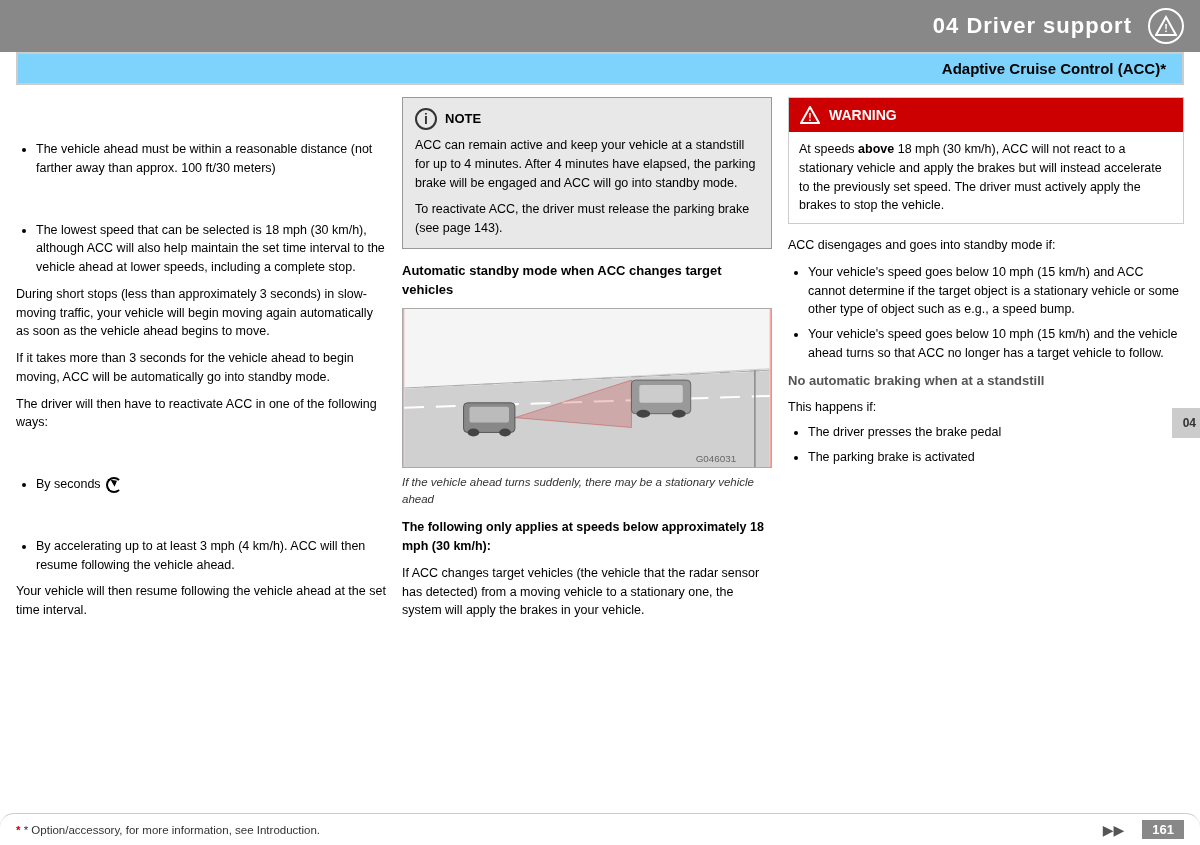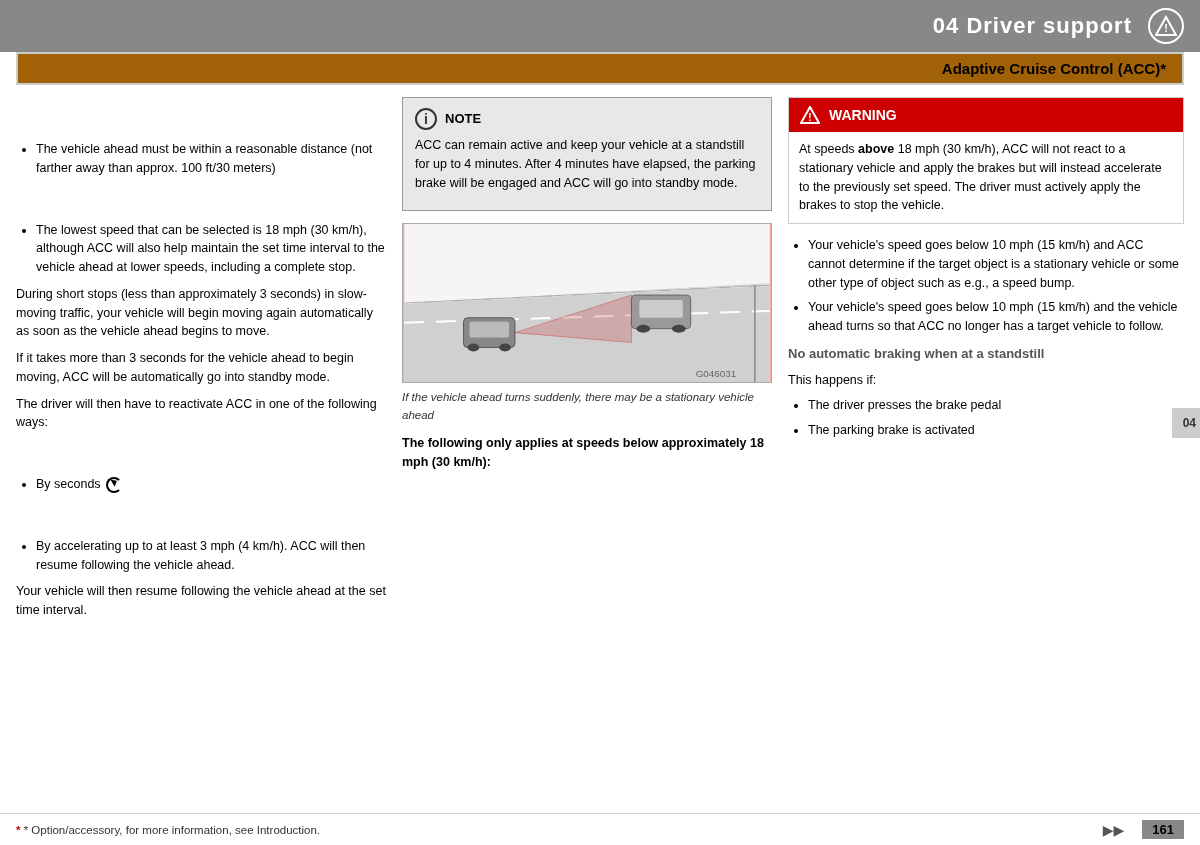--- a/index.html
+++ b/index.html
@@ -38,21 +38,21 @@
       display: flex;
       align-items: center;
       justify-content: center;
       color: #fff;
       font-size: 18px;
       font-weight: bold;
     }
 
     
     .section-header {
-      background: #a16207;
+      background: #7dd3fc;
       border: 2px solid #ccc;
       padding: 6px 16px;
       text-align: right;
       font-size: 15px;
       font-weight: bold;
       margin: 0 16px;
     }
 
     
     .main-content {
@@ -243,34 +243,35 @@
       position: absolute;
       bottom: 0;
       left: 0;
       right: 0;
       display: flex;
       justify-content: space-between;
       align-items: center;
       padding: 6px 16px;
       border-top: 1px solid #ccc;
       background: #fff;
+      border-radius: 14px;
     }
     .footer-note {
       font-size: 11.5px;
       color: #333;
     }
     .footer-note span.asterisk {
       color: #cc0000;
       font-weight: bold;
     }
     .footer-page {
       font-size: 13px;
       font-weight: bold;
       background: #888;
-      color: #000000;
+      color: #ffffff;
       padding: 2px 10px;
     }
     .footer-arrow {
       font-size: 14px;
       color: #555;
       margin-right: 8px;
     }
     .footer-right {
       display: flex;
       align-items: center;
@@ -333,22 +334,24 @@
     </div>
 
     <div class="col-middle">
 
       <div class="note-box">
         <div class="note-header">
           <div class="note-icon">i</div>
           <span>NOTE</span>
         </div>
         <p style="margin-bottom:8px;">ACC can remain active and keep your vehicle at a standstill for up to 4 minutes. After 4 minutes have elapsed, the parking brake will be engaged and ACC will go into standby mode.</p>
+        <p>To reactivate ACC, the driver must release the parking brake (see page 143).</p>
       </div>
 
+      <p class="bold-text" style="margin-bottom:8px; font-size:13px;">Automatic standby mode when ACC changes target vehicles</p>
 
       <div class="diagram-area">
         <svg class="diagram-svg" viewBox="0 0 370 160" xmlns="http://www.w3.org/2000/svg">
 
           <rect width="370" height="160" fill="#f5f5f5"></rect>
 
           <polygon points="0,80 370,60 370,160 0,160" fill="#d0d0d0"></polygon>
 
           <line x1="0" y1="100" x2="370" y2="88" stroke="white" stroke-width="2" stroke-dasharray="20,12"></line>
 
@@ -378,39 +381,41 @@
           <text x="295" y="155" font-size="10" fill="#666">G046031</text>
         </svg>
       </div>
 
       <p class="diagram-caption">If the vehicle ahead turns suddenly, there may be a stationary vehicle ahead</p>
 
       <p style="margin-bottom:8px;">
         <span class="bold-text">The following only applies at speeds below approximately 18 mph (30 km/h):</span>
       </p>
 
+      <p>If ACC changes target vehicles (the vehicle that the radar sensor has detected) from a moving vehicle to a stationary one, the system will apply the brakes in your vehicle.</p>
     </div>
 
     <div class="col-right">
 
       <div class="warning-box">
         <div class="warning-header">
           <div class="warning-icon">
             <svg viewBox="0 0 20 18">
               <polygon points="10,1 19,17 1,17" fill="none" stroke="white" stroke-width="2"></polygon>
               <text x="10" y="15" text-anchor="middle" fill="white" font-size="10" font-weight="bold">!</text>
             </svg>
           </div>
           <span>WARNING</span>
         </div>
         <div class="warning-body">
           At speeds <strong>above</strong> 18 mph (30 km/h), ACC will not react to a stationary vehicle and apply the brakes but will instead accelerate to the previously set speed. The driver must actively apply the brakes to stop the vehicle.
         </div>
       </div>
 
+      <p style="margin-bottom:8px;">ACC disengages and goes into standby mode if:</p>
 
       <ul>
         <li>Your vehicle's speed goes below 10 mph (15 km/h) and ACC cannot determine if the target object is a stationary vehicle or some other type of object such as e.g., a speed bump.</li>
         <li>Your vehicle's speed goes below 10 mph (15 km/h) and the vehicle ahead turns so that ACC no longer has a target vehicle to follow.</li>
       </ul>
 
       <p class="no-braking-heading">No automatic braking when at a standstill</p>
 
 
       <p style="margin-bottom:6px;">This happens if:</p>

